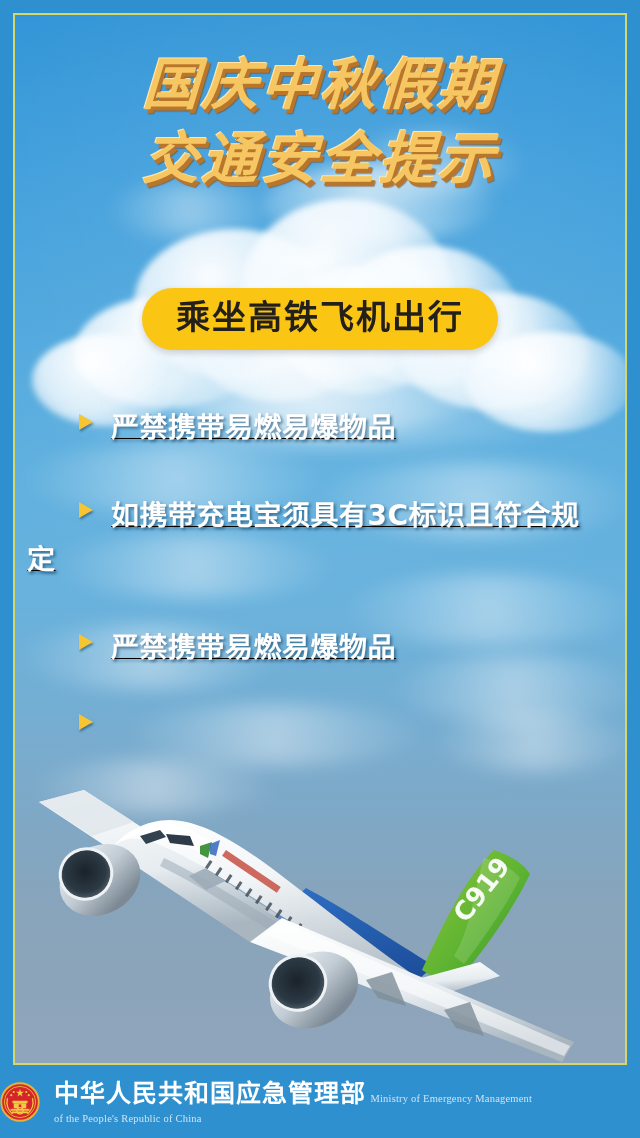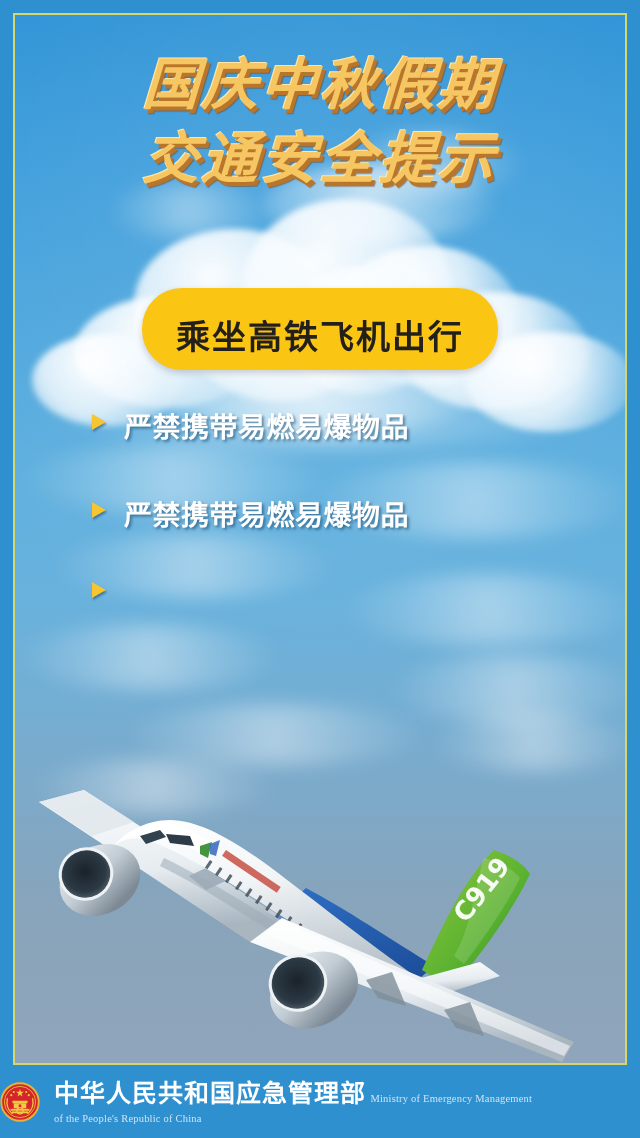--- a/index.html
+++ b/index.html
@@ -133,40 +133,41 @@
 
   
   .badge {
     position: absolute;
     left: 50%;
     transform: translateX(-50%);
     top: 288px;
     z-index: 30;
     background: #fbc513;
     border-radius: 40px;
-    padding: 28px 34px 12px 34px;
+    padding: 8px 34px 12px 34px;
     box-shadow: 0 3px 7px rgba(0,0,0,0.18);
   }
   .badge-text {
     font-family: "DejaVu Sans", "Liberation Sans", sans-serif;
     font-weight: 700;
     font-size: 34px;
     line-height: 42px;
     letter-spacing: 2px;
     color: #231f1b;
     white-space: nowrap;
   }
 
   
   .bullets {
     position: absolute;
-    left: 40px;
+    left: 27px;
     top: 406px;
     width: 560px;
     z-index: 30;
+    text-decoration: underline;
   }
   .bullet-item {
     display: block;
     margin-bottom: 44px;
     position: relative;
     padding-left: 0;
   }
   .bullet-arrow {
     display: inline-block;
     width: 0;
@@ -387,20 +388,23 @@
 
   <div class="badge">
     <span class="badge-text">乘坐高铁飞机出行</span>
   </div>
 
   <div class="bullets">
     <div class="bullet-item">
       <span class="bullet-arrow"></span><span class="bullet-text">严禁携带易燃易爆物品</span>
     </div>
     <div class="bullet-item">
+      <span class="bullet-arrow"></span><span class="bullet-text">如携带充电宝须具有3C标识且符合规定</span>
+    </div>
+    <div class="bullet-item">
       <span class="bullet-arrow"></span><span class="bullet-text">严禁携带易燃易爆物品</span>
     </div>
     <div class="bullet-item">
       <span class="bullet-arrow"></span>
     </div>
   </div>
 
   <div class="footer">
     <svg class="emblem" viewBox="0 0 64 64" aria-hidden="true">
       <circle cx="32" cy="32" r="30" fill="#d4262a" stroke="#e8b23a" stroke-width="3"></circle>

